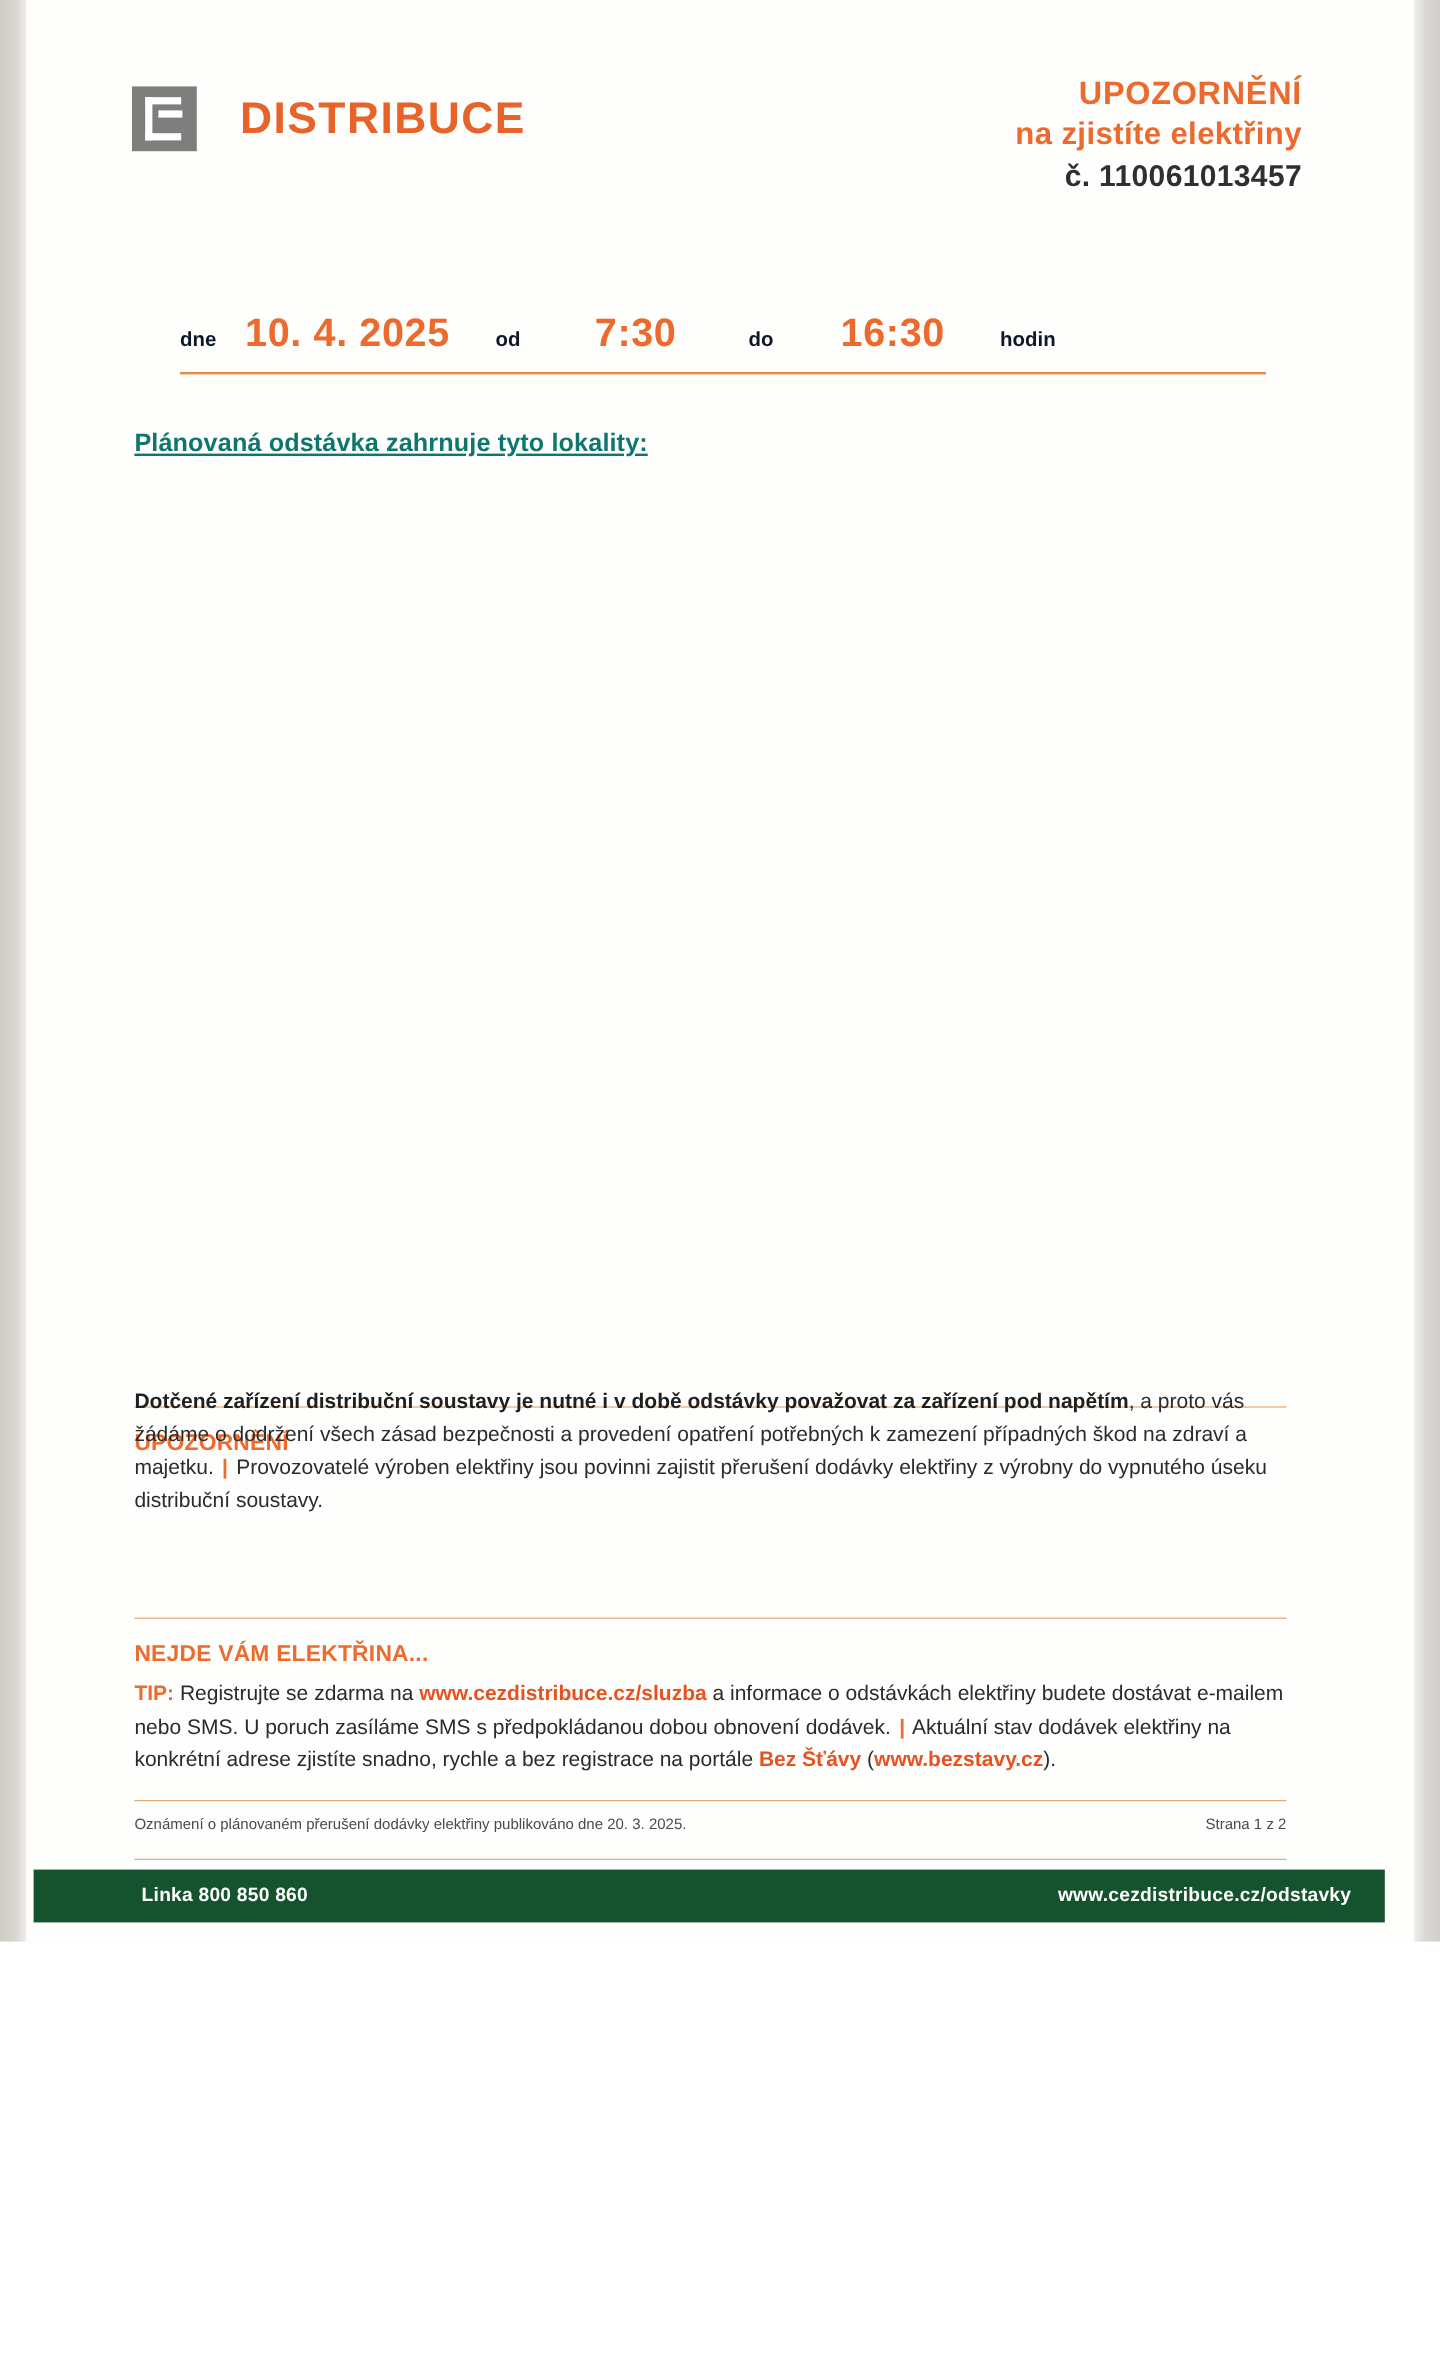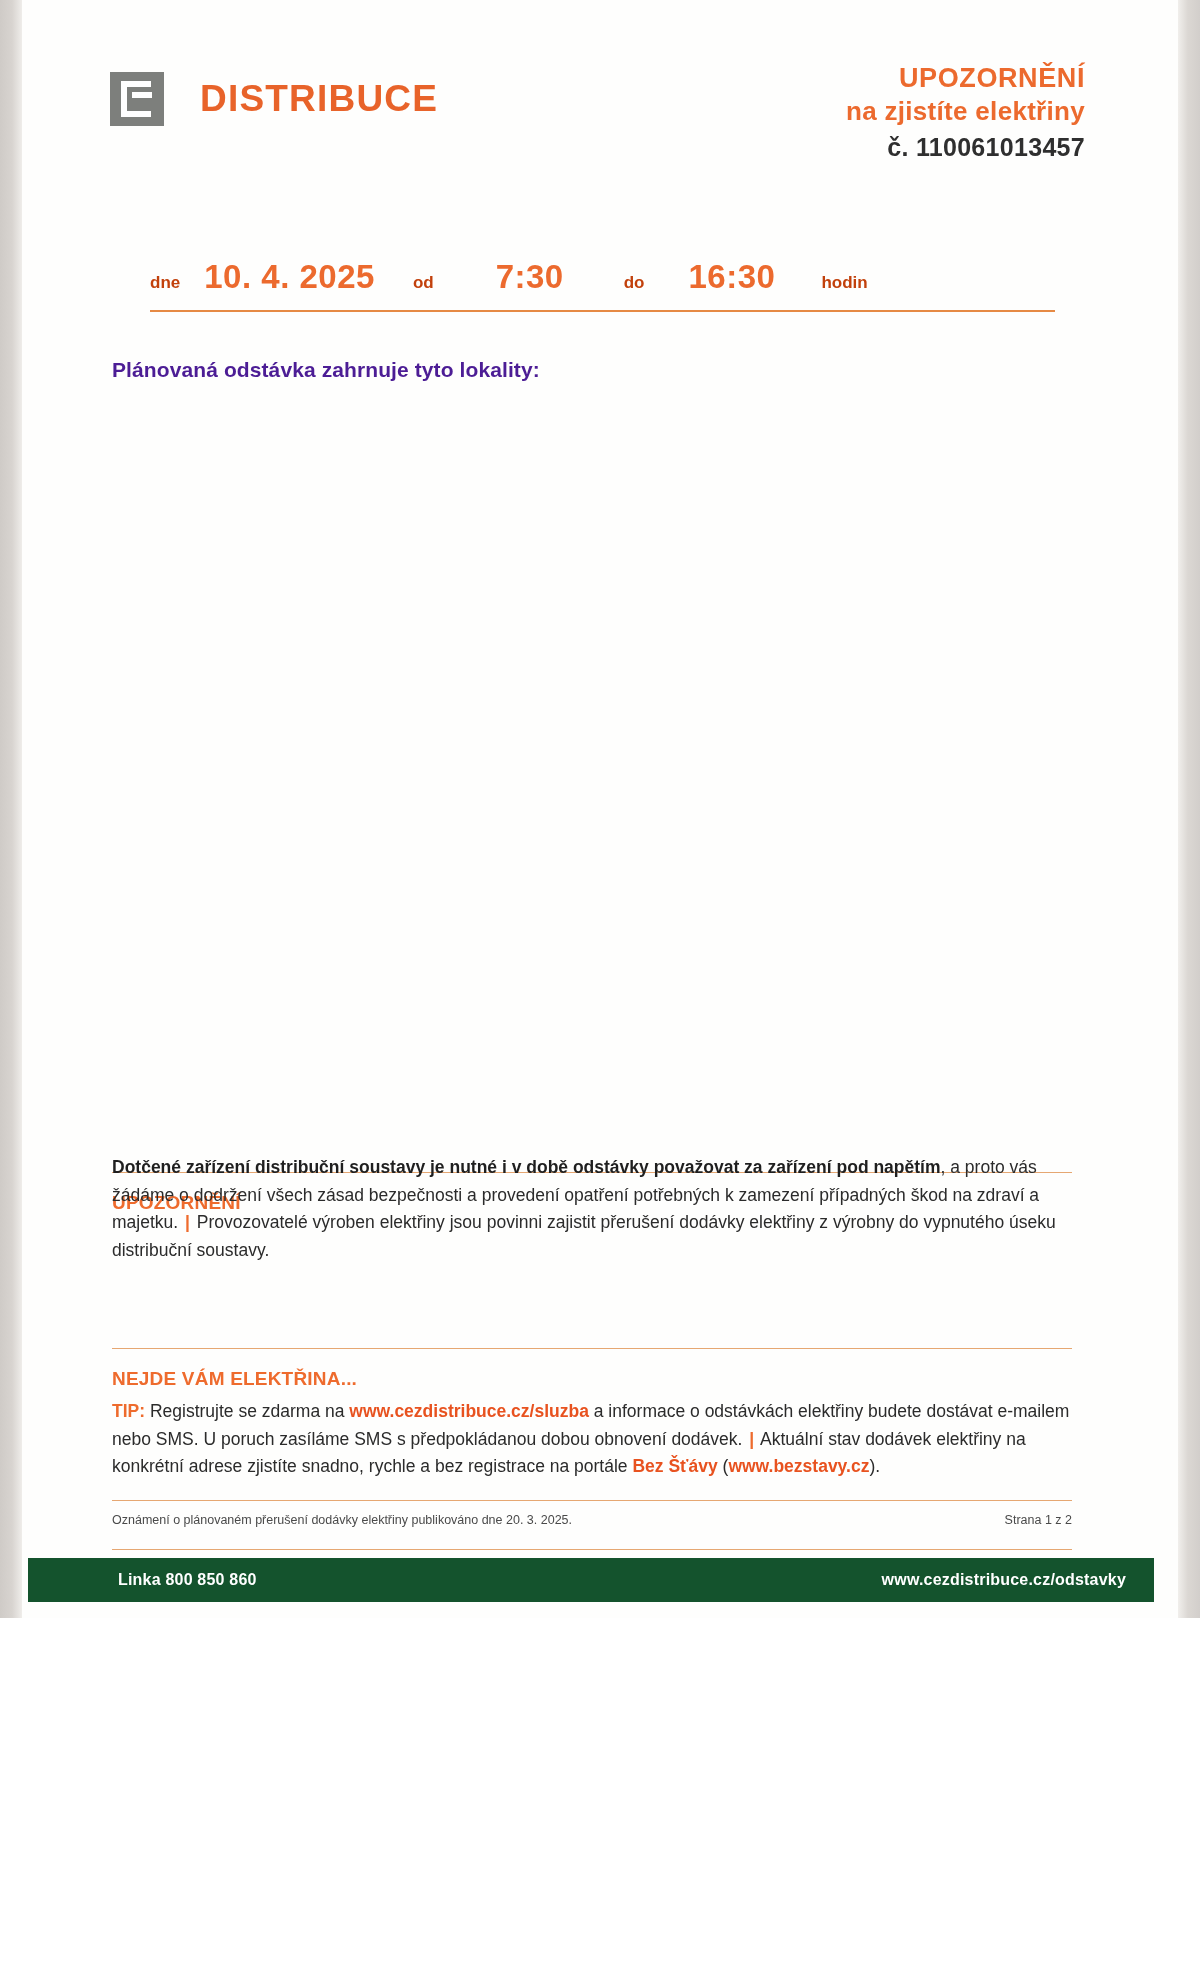--- a/index.html
+++ b/index.html
@@ -108,47 +108,48 @@
     position: absolute;
     left: 150px; top: 258px;
     width: 905px; height: 52px;
     border-bottom: 2px solid #e68a44;
     display: flex;
     align-items: baseline;
   }
   .window-label {
     font-size: 17px;
     font-weight: bold;
-    color: #c2410c;
+    color: #0f172a;
     text-align: right;
   }
   .window-value {
     font-size: 33px;
     font-weight: bold;
     color: #ec6a2e;
     letter-spacing: 0.5px;
   }
   #lbl-dne    { margin-right: 24px; }
   #val-date   { margin-right: 38px; }
   #lbl-od     { margin-right: 62px; }
   #val-from   { margin-right: 60px; }
-  #lbl-do     { margin-right: 44px; }
+  #lbl-do     { margin-right: 56px; }
   #val-to     { margin-right: 46px; }
 
   
   #localities {
     position: absolute;
     left: 112px; top: 358px;
     width: 900px;
   }
   #localities-heading {
     font-size: 21px;
     font-weight: bold;
-    color: #4c1d95;
+    color: #0f766e;
     letter-spacing: 0.1px;
+    text-decoration: underline;
   }
   .locality-entry { margin-top: 28px; }
   .locality-name {
     font-size: 21px;
     color: #2a2a2a;
   }
   .locality-name b { font-weight: bold; }
   .locality-detail {
     font-size: 18px;
     color: #3a3a3a;

